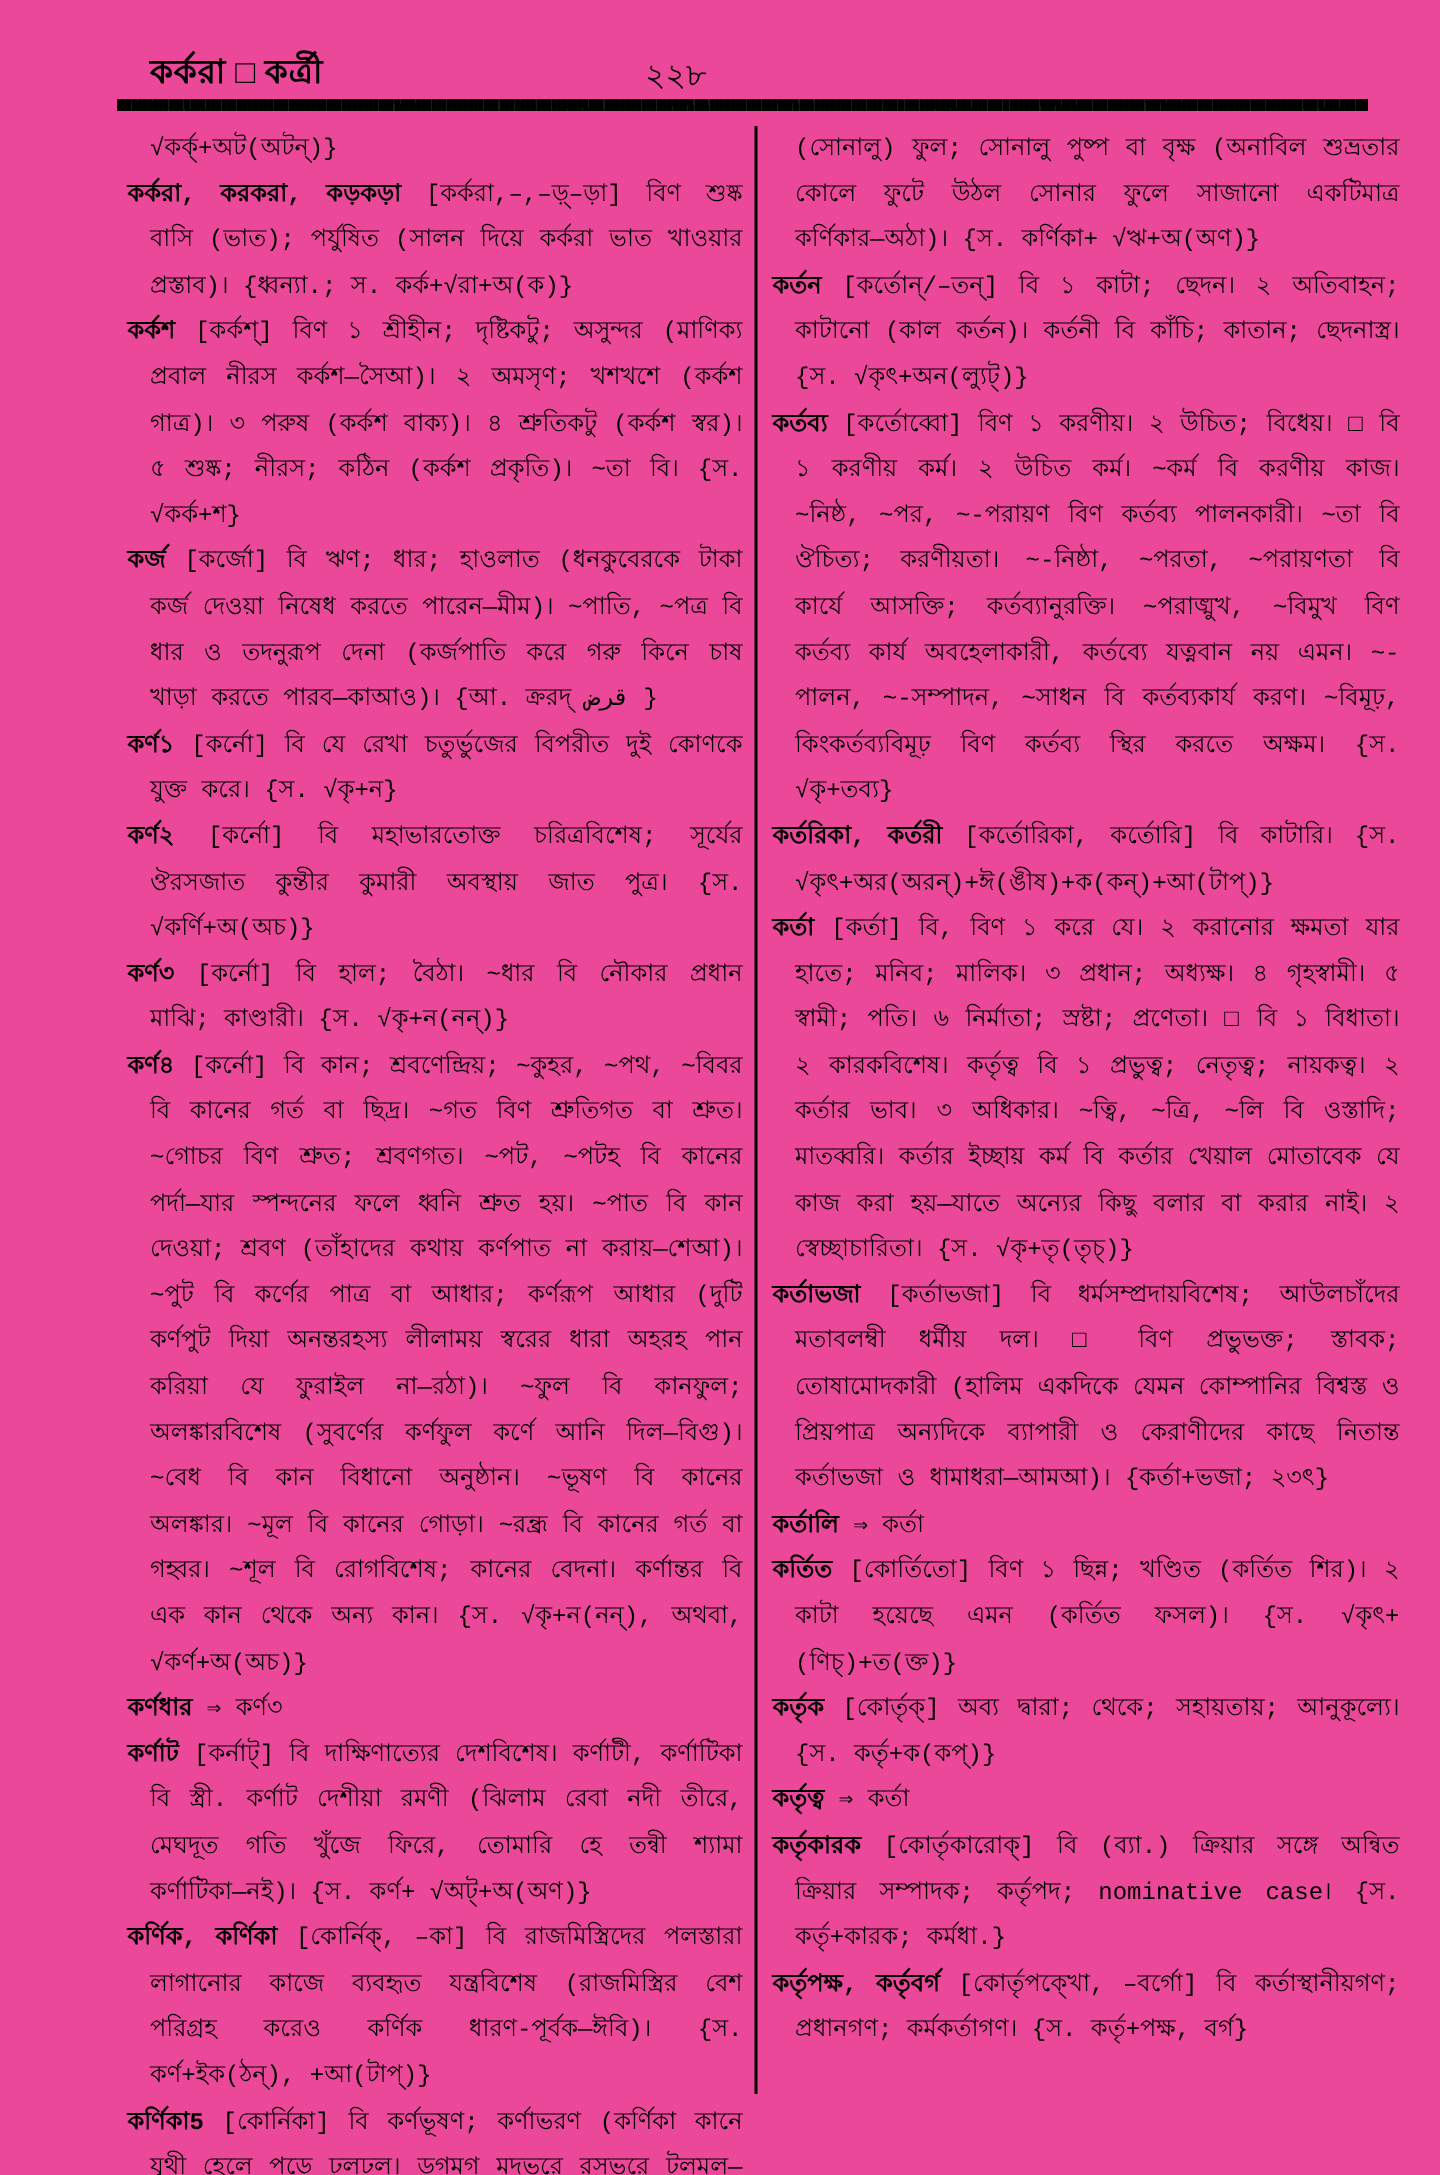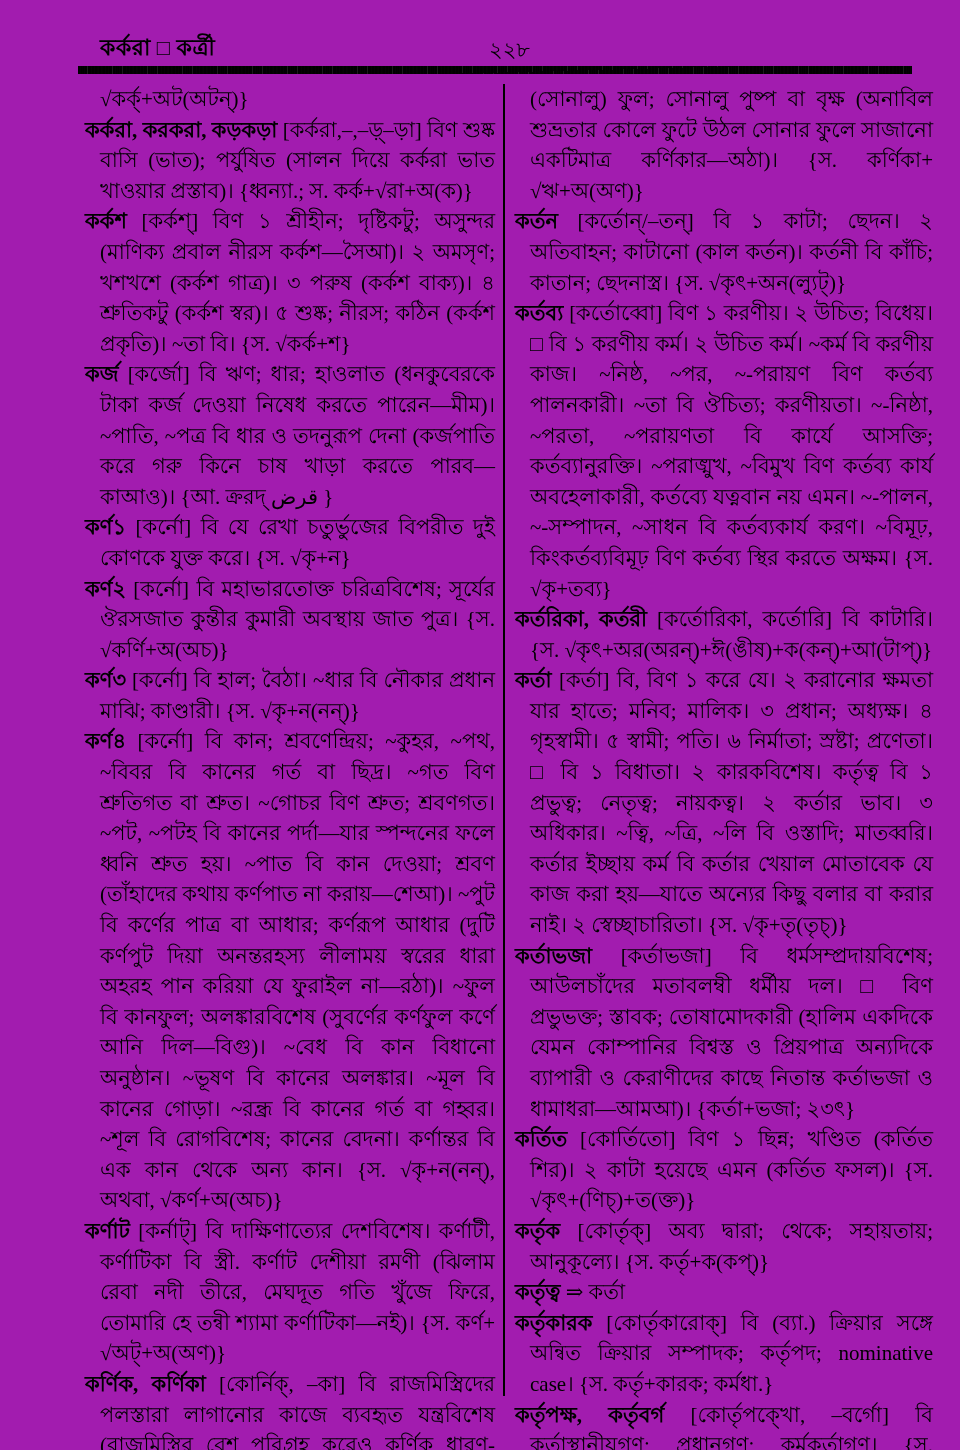--- a/index.html
+++ b/index.html
@@ -1,42 +1,42 @@
 <!DOCTYPE html>
 <html><head>
 <meta charset="utf-8">
 <style>
   html,body{margin:0;padding:0;}
   body{
     width:960px;height:1450px;background:#ffffff;color:#000;
     font-family:"Liberation Serif","DejaVu Serif",serif;
     position:relative;overflow:hidden;
   }
-  .page{position:absolute;inset:0;background:#a21caf;}
+  .page{position:absolute;inset:0;background:#ec4899;}
   .running-title{
     position:absolute;left:100px;top:30px;
     font-weight:bold;font-size:22px;letter-spacing:.5px;white-space:nowrap;
   }
   .page-number{
     position:absolute;left:430px;top:34px;width:100px;
-    text-align:right;font-size:21px;
+    text-align:left;font-size:21px;
   }
   .deco-rule{
     position:absolute;left:78px;top:66px;width:834px;height:8px;
     background:
       repeating-linear-gradient(90deg,#000 0 2px,transparent 2px 3px,#111 3px 6px,transparent 6px 7px),
       repeating-linear-gradient(87deg,#222 0 4px,transparent 4px 5px),
       linear-gradient(#1a1a1a,#1a1a1a);
     background-blend-mode:multiply;
   }
   .content{
     position:absolute;left:85px;top:84px;width:848px;height:1320px;
     display:flex;align-items:stretch;
   }
-  .col{font-size:21px;line-height:30.6px;text-align:justify;}
+  .col{font-size:16px;line-height:30.6px;text-align:justify;font-family:Liberation Mono, monospace;}
   .col-left{width:410px;}
   .col-right{width:418px;}
   .divider{width:2px;background:#000;margin-left:8px;margin-right:10px;height:1312px;}
   p.entry{margin:0;padding-left:15px;text-indent:-15px;}
   p.entry.cont{text-indent:0;}
   .hw{font-weight:bold;}
   .hw:empty{display:none;}
 </style>
 </head>
 <body>
@@ -51,35 +51,37 @@
 
     <div class="col col-left">
       <p class="entry cont"><span>√কর্ক্+অট(অটন্)}</span></p>
       <p class="entry"><span class="hw">কর্করা, করকরা, কড়কড়া</span> <span>[কর্করা,–,–ড়্–ড়া] বিণ শুষ্ক বাসি (ভাত); পর্যুষিত (সালন দিয়ে কর্করা ভাত খাওয়ার প্রস্তাব)। {ধ্বন্যা.; স. কর্ক+√রা+অ(ক)}</span></p>
       <p class="entry"><span class="hw">কর্কশ</span> <span>[কর্কশ্] বিণ ১ শ্রীহীন; দৃষ্টিকটু; অসুন্দর (মাণিক্য প্রবাল নীরস কর্কশ—সৈআ)। ২ অমসৃণ; খশখশে (কর্কশ গাত্র)। ৩ পরুষ (কর্কশ বাক্য)। ৪ শ্রুতিকটু (কর্কশ স্বর)। ৫ শুষ্ক; নীরস; কঠিন (কর্কশ প্রকৃতি)। ~তা বি। {স. √কর্ক+শ}</span></p>
       <p class="entry"><span class="hw">কর্জ</span> <span>[কর্জো] বি ঋণ; ধার; হাওলাত (ধনকুবেরকে টাকা কর্জ দেওয়া নিষেধ করতে পারেন—মীম)। ~পাতি, ~পত্র বি ধার ও তদনুরূপ দেনা (কর্জপাতি করে গরু কিনে চাষ খাড়া করতে পারব—কাআও)। {আ. ক্ররদ্ قرض }</span></p>
       <p class="entry"><span class="hw">কর্ণ১</span> <span>[কর্নো] বি যে রেখা চতুর্ভুজের বিপরীত দুই কোণকে যুক্ত করে। {স. √কৃ+ন}</span></p>
       <p class="entry"><span class="hw">কর্ণ২</span> <span>[কর্নো] বি মহাভারতোক্ত চরিত্রবিশেষ; সূর্যের ঔরসজাত কুন্তীর কুমারী অবস্থায় জাত পুত্র। {স. √কর্ণি+অ(অচ)}</span></p>
       <p class="entry"><span class="hw">কর্ণ৩</span> <span>[কর্নো] বি হাল; বৈঠা। ~ধার বি নৌকার প্রধান মাঝি; কাণ্ডারী। {স. √কৃ+ন(নন্)}</span></p>
       <p class="entry"><span class="hw">কর্ণ৪</span> <span>[কর্নো] বি কান; শ্রবণেন্দ্রিয়; ~কুহর, ~পথ, ~বিবর বি কানের গর্ত বা ছিদ্র। ~গত বিণ শ্রুতিগত বা শ্রুত। ~গোচর বিণ শ্রুত; শ্রবণগত। ~পট, ~পটহ বি কানের পর্দা—যার স্পন্দনের ফলে ধ্বনি শ্রুত হয়। ~পাত বি কান দেওয়া; শ্রবণ (তাঁহাদের কথায় কর্ণপাত না করায়—শেআ)। ~পুট বি কর্ণের পাত্র বা আধার; কর্ণরূপ আধার (দুটি কর্ণপুট দিয়া অনন্তরহস্য লীলাময় স্বরের ধারা অহরহ পান করিয়া যে ফুরাইল না—রঠা)। ~ফুল বি কানফুল; অলঙ্কারবিশেষ (সুবর্ণের কর্ণফুল কর্ণে আনি দিল—বিগু)। ~বেধ বি কান বিধানো অনুষ্ঠান। ~ভূষণ বি কানের অলঙ্কার। ~মূল বি কানের গোড়া। ~রন্ধ্র বি কানের গর্ত বা গহ্বর। ~শূল বি রোগবিশেষ; কানের বেদনা। কর্ণান্তর বি এক কান থেকে অন্য কান। {স. √কৃ+ন(নন্), অথবা, √কর্ণ+অ(অচ)}</span></p>
+      <p class="entry"><span class="hw">কর্ণধার</span> <span>⇒ কর্ণ৩</span></p>
       <p class="entry"><span class="hw">কর্ণাট</span> <span>[কর্নাট্] বি দাক্ষিণাত্যের দেশবিশেষ। কর্ণাটী, কর্ণাটিকা বি স্ত্রী. কর্ণাট দেশীয়া রমণী (ঝিলাম রেবা নদী তীরে, মেঘদূত গতি খুঁজে ফিরে, তোমারি হে তন্বী শ্যামা কর্ণাটিকা—নই)। {স. কর্ণ+ √অট্+অ(অণ)}</span></p>
       <p class="entry"><span class="hw">কর্ণিক, কর্ণিকা</span> <span>[কোর্নিক্, –কা] বি রাজমিস্ত্রিদের পলস্তারা লাগানোর কাজে ব্যবহৃত যন্ত্রবিশেষ (রাজমিস্ত্রির বেশ পরিগ্রহ করেও কর্ণিক ধারণ-পূর্বক—ঈবি)। {স. কর্ণ+ইক(ঠন্), +আ(টাপ্)}</span></p>
       <p class="entry"><span class="hw">কর্ণিকা5</span> <span>[কোর্নিকা] বি কর্ণভূষণ; কর্ণাভরণ (কর্ণিকা কানে যূথী হেলে পড়ে ঢলঢল। ডগমগ মদভরে রসভরে টলমল—শাহে)। {স. কর্ণ+ইক(ঠন্)+আ(টাপ্)}</span></p>
 
     </div>
 
     <div class="divider"></div>
 
     <div class="col col-right">
       <p class="entry cont"><span>(সোনালু) ফুল; সোনালু পুষ্প বা বৃক্ষ (অনাবিল শুভ্রতার কোলে ফুটে উঠল সোনার ফুলে সাজানো একটিমাত্র কর্ণিকার—অঠা)। {স. কর্ণিকা+ √ঋ+অ(অণ)}</span></p>
       <p class="entry"><span class="hw">কর্তন</span> <span>[কর্তোন্/–তন্] বি ১ কাটা; ছেদন। ২ অতিবাহন; কাটানো (কাল কর্তন)। কর্তনী বি কাঁচি; কাতান; ছেদনাস্ত্র। {স. √কৃৎ+অন(ল্যুট্)}</span></p>
       <p class="entry"><span class="hw">কর্তব্য</span> <span>[কর্তোব্বো] বিণ ১ করণীয়। ২ উচিত; বিধেয়। □ বি ১ করণীয় কর্ম। ২ উচিত কর্ম। ~কর্ম বি করণীয় কাজ। ~নিষ্ঠ, ~পর, ~-পরায়ণ বিণ কর্তব্য পালনকারী। ~তা বি ঔচিত্য; করণীয়তা। ~-নিষ্ঠা, ~পরতা, ~পরায়ণতা বি কার্যে আসক্তি; কর্তব্যানুরক্তি। ~পরাঙ্মুখ, ~বিমুখ বিণ কর্তব্য কার্য অবহেলাকারী, কর্তব্যে যত্নবান নয় এমন। ~-পালন, ~-সম্পাদন, ~সাধন বি কর্তব্যকার্য করণ। ~বিমূঢ়, কিংকর্তব্যবিমূঢ় বিণ কর্তব্য স্থির করতে অক্ষম। {স. √কৃ+তব্য}</span></p>
       <p class="entry"><span class="hw">কর্তরিকা, কর্তরী</span> <span>[কর্তোরিকা, কর্তোরি] বি কাটারি। {স. √কৃৎ+অর(অরন্)+ঈ(ঙীষ)+ক(কন্)+আ(টাপ্)}</span></p>
       <p class="entry"><span class="hw">কর্তা</span> <span>[কর্তা] বি, বিণ ১ করে যে। ২ করানোর ক্ষমতা যার হাতে; মনিব; মালিক। ৩ প্রধান; অধ্যক্ষ। ৪ গৃহস্বামী। ৫ স্বামী; পতি। ৬ নির্মাতা; স্রষ্টা; প্রণেতা। □ বি ১ বিধাতা। ২ কারকবিশেষ। কর্তৃত্ব বি ১ প্রভুত্ব; নেতৃত্ব; নায়কত্ব। ২ কর্তার ভাব। ৩ অধিকার। ~ত্বি, ~ত্রি, ~লি বি ওস্তাদি; মাতব্বরি। কর্তার ইচ্ছায় কর্ম বি কর্তার খেয়াল মোতাবেক যে কাজ করা হয়—যাতে অন্যের কিছু বলার বা করার নাই। ২ স্বেচ্ছাচারিতা। {স. √কৃ+তৃ(তৃচ্)}</span></p>
       <p class="entry"><span class="hw">কর্তাভজা</span> <span>[কর্তাভজা] বি ধর্মসম্প্রদায়বিশেষ; আউলচাঁদের মতাবলম্বী ধর্মীয় দল। □ বিণ প্রভুভক্ত; স্তাবক; তোষামোদকারী (হালিম একদিকে যেমন কোম্পানির বিশ্বস্ত ও প্রিয়পাত্র অন্যদিকে ব্যাপারী ও কেরাণীদের কাছে নিতান্ত কর্তাভজা ও ধামাধরা—আমআ)। {কর্তা+ভজা; ২৩ৎ}</span></p>
+      <p class="entry"><span class="hw">কর্তালি</span> <span>⇒ কর্তা</span></p>
       <p class="entry"><span class="hw">কর্তিত</span> <span>[কোর্তিতো] বিণ ১ ছিন্ন; খণ্ডিত (কর্তিত শির)। ২ কাটা হয়েছে এমন (কর্তিত ফসল)। {স. √কৃৎ+(ণিচ্)+ত(ক্ত)}</span></p>
       <p class="entry"><span class="hw">কর্তৃক</span> <span>[কোর্তৃক্] অব্য দ্বারা; থেকে; সহায়তায়; আনুকূল্যে। {স. কর্তৃ+ক(কপ্)}</span></p>
       <p class="entry"><span class="hw">কর্তৃত্ব</span> <span>⇒ কর্তা</span></p>
       <p class="entry"><span class="hw">কর্তৃকারক</span> <span>[কোর্তৃকারোক্] বি (ব্যা.) ক্রিয়ার সঙ্গে অন্বিত ক্রিয়ার সম্পাদক; কর্তৃপদ; nominative case। {স. কর্তৃ+কারক; কর্মধা.}</span></p>
       <p class="entry"><span class="hw">কর্তৃপক্ষ, কর্তৃবর্গ</span> <span>[কোর্তৃপক্খো, –বর্গো] বি কর্তাস্থানীয়গণ; প্রধানগণ; কর্মকর্তাগণ। {স. কর্তৃ+পক্ষ, বর্গ}</span></p>
 
     </div>
 
   </div>
 </div>

